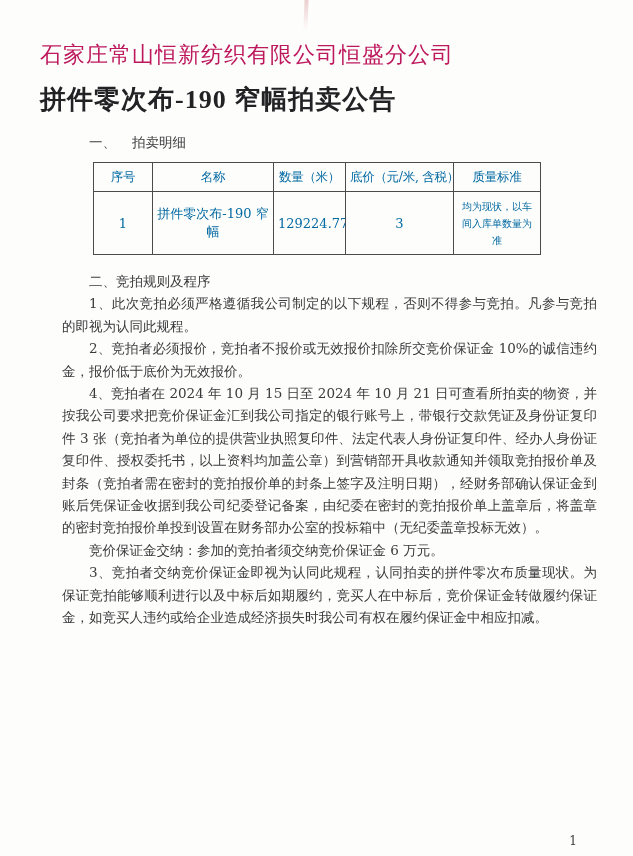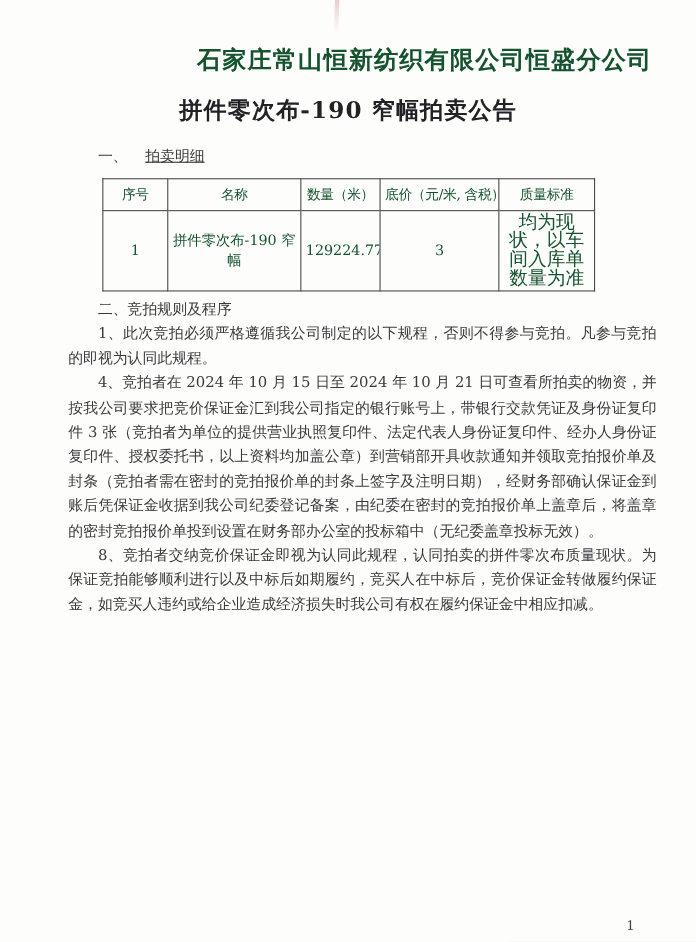--- a/index.html
+++ b/index.html
@@ -23,82 +23,83 @@
     position: absolute;
     left: 304px;
     top: 0;
     width: 4px;
     height: 30px;
     background: linear-gradient(to bottom, rgba(213,150,150,0.45), rgba(230,205,205,0.0));
     transform: rotate(2deg);
   }
   .doc-title {
     margin: 40px 40px 0 40px;
-    text-align: right;
+    text-align: left;
     font-size: 22px;
     line-height: 30px;
-    font-weight: bold;
-    color: #14532d;
+    font-weight: normal;
+    color: #be185d;
     letter-spacing: 1px;
   }
   .doc-subtitle {
     margin: 16px 40px 0 40px;
-    text-align: center;
-    font-size: 21px;
+    text-align: left;
+    font-size: 26px;
     line-height: 28px;
     font-weight: bold;
     color: #222124;
     letter-spacing: 1px;
+    font-family: Liberation Serif, serif;
   }
   .content {
     margin: 16px 36px 0 62px;
     font-size: 13.5px;
     text-align: justify;
   }
   .content p { margin: 0; }
   .intro {
     line-height: 25px;
     text-indent: 2em;
   }
   .sec1-heading {
     line-height: 25px;
     text-indent: 2em;
   }
-  .sec1-heading .gap { margin-left: 16px; text-decoration: underline; }
+  .sec1-heading .gap { margin-left: 16px; }
   table.auction {
     border-collapse: collapse;
     margin: 7px 0 0 31px;
     table-layout: fixed;
     width: 447px;
     font-size: 13px;
-    color: #14532d;
+    color: #0369a1;
   }
   table.auction th, table.auction td {
     border: 1px solid #4d4a4b;
     padding: 2px 4px;
     font-weight: normal;
     text-align: center;
     vertical-align: middle;
     overflow: hidden;
   }
   table.auction th {
     height: 24px;
     font-size: 12.5px;
     letter-spacing: -0.3px;
     white-space: nowrap;
   }
   table.auction td { height: 58px; }
   td.quality {
     text-align: left;
-    font-size: 17px;
+    font-size: 10px;
     line-height: 17px;
     padding: 4px 5px;
   }
   .rules {
-    margin-top: 5px;
+    margin-top: 15px;
     line-height: 22.4px;
   }
   .rules p {
     margin: 0;
     text-indent: 2em;
   }
   .page-number {
     position: absolute;
     right: 56px;
     bottom: 8px;
@@ -148,19 +149,21 @@
           <td>129224.77</td>
           <td>3</td>
           <td class="quality">均为现状，以车间入库单数量为准</td>
         </tr>
       </tbody>
     </table>
 
     <div class="rules">
       <p>二、竞拍规则及程序</p>
       <p>1、此次竞拍必须严格遵循我公司制定的以下规程，否则不得参与竞拍。凡参与竞拍的即视为认同此规程。</p>
+      <p>2、竞拍者必须报价，竞拍者不报价或无效报价扣除所交竞价保证金 10%的诚信违约金，报价低于底价为无效报价。</p>
       <p>4、竞拍者在 2024 年 10 月 15 日至 2024 年 10 月 21 日可查看所拍卖的物资，并按我公司要求把竞价保证金汇到我公司指定的银行账号上，带银行交款凭证及身份证复印件 3 张（竞拍者为单位的提供营业执照复印件、法定代表人身份证复印件、经办人身份证复印件、授权委托书，以上资料均加盖公章）到营销部开具收款通知并领取竞拍报价单及封条（竞拍者需在密封的竞拍报价单的封条上签字及注明日期），经财务部确认保证金到账后凭保证金收据到我公司纪委登记备案，由纪委在密封的竞拍报价单上盖章后，将盖章的密封竞拍报价单投到设置在财务部办公室的投标箱中（无纪委盖章投标无效）。</p>
-      <p>8、竞拍者交纳竞价保证金即视为认同此规程，认同拍卖的拼件零次布质量现状。为保证竞拍能够顺利进行以及中标后如期履约，竞买人在中标后，竞价保证金转做履约保证金，如竞买人违约或给企业造成经济损失时我公司有权在履约保证金中相应扣减。</p>
+      <p>竞价保证金交纳：参加的竞拍者须交纳竞价保证金 6 万元。</p>
+      <p>3、竞拍者交纳竞价保证金即视为认同此规程，认同拍卖的拼件零次布质量现状。为保证竞拍能够顺利进行以及中标后如期履约，竞买人在中标后，竞价保证金转做履约保证金，如竞买人违约或给企业造成经济损失时我公司有权在履约保证金中相应扣减。</p>
     </div>
   </div>
 
   <div class="page-number">1</div>
 </div>
 
 </body></html>

